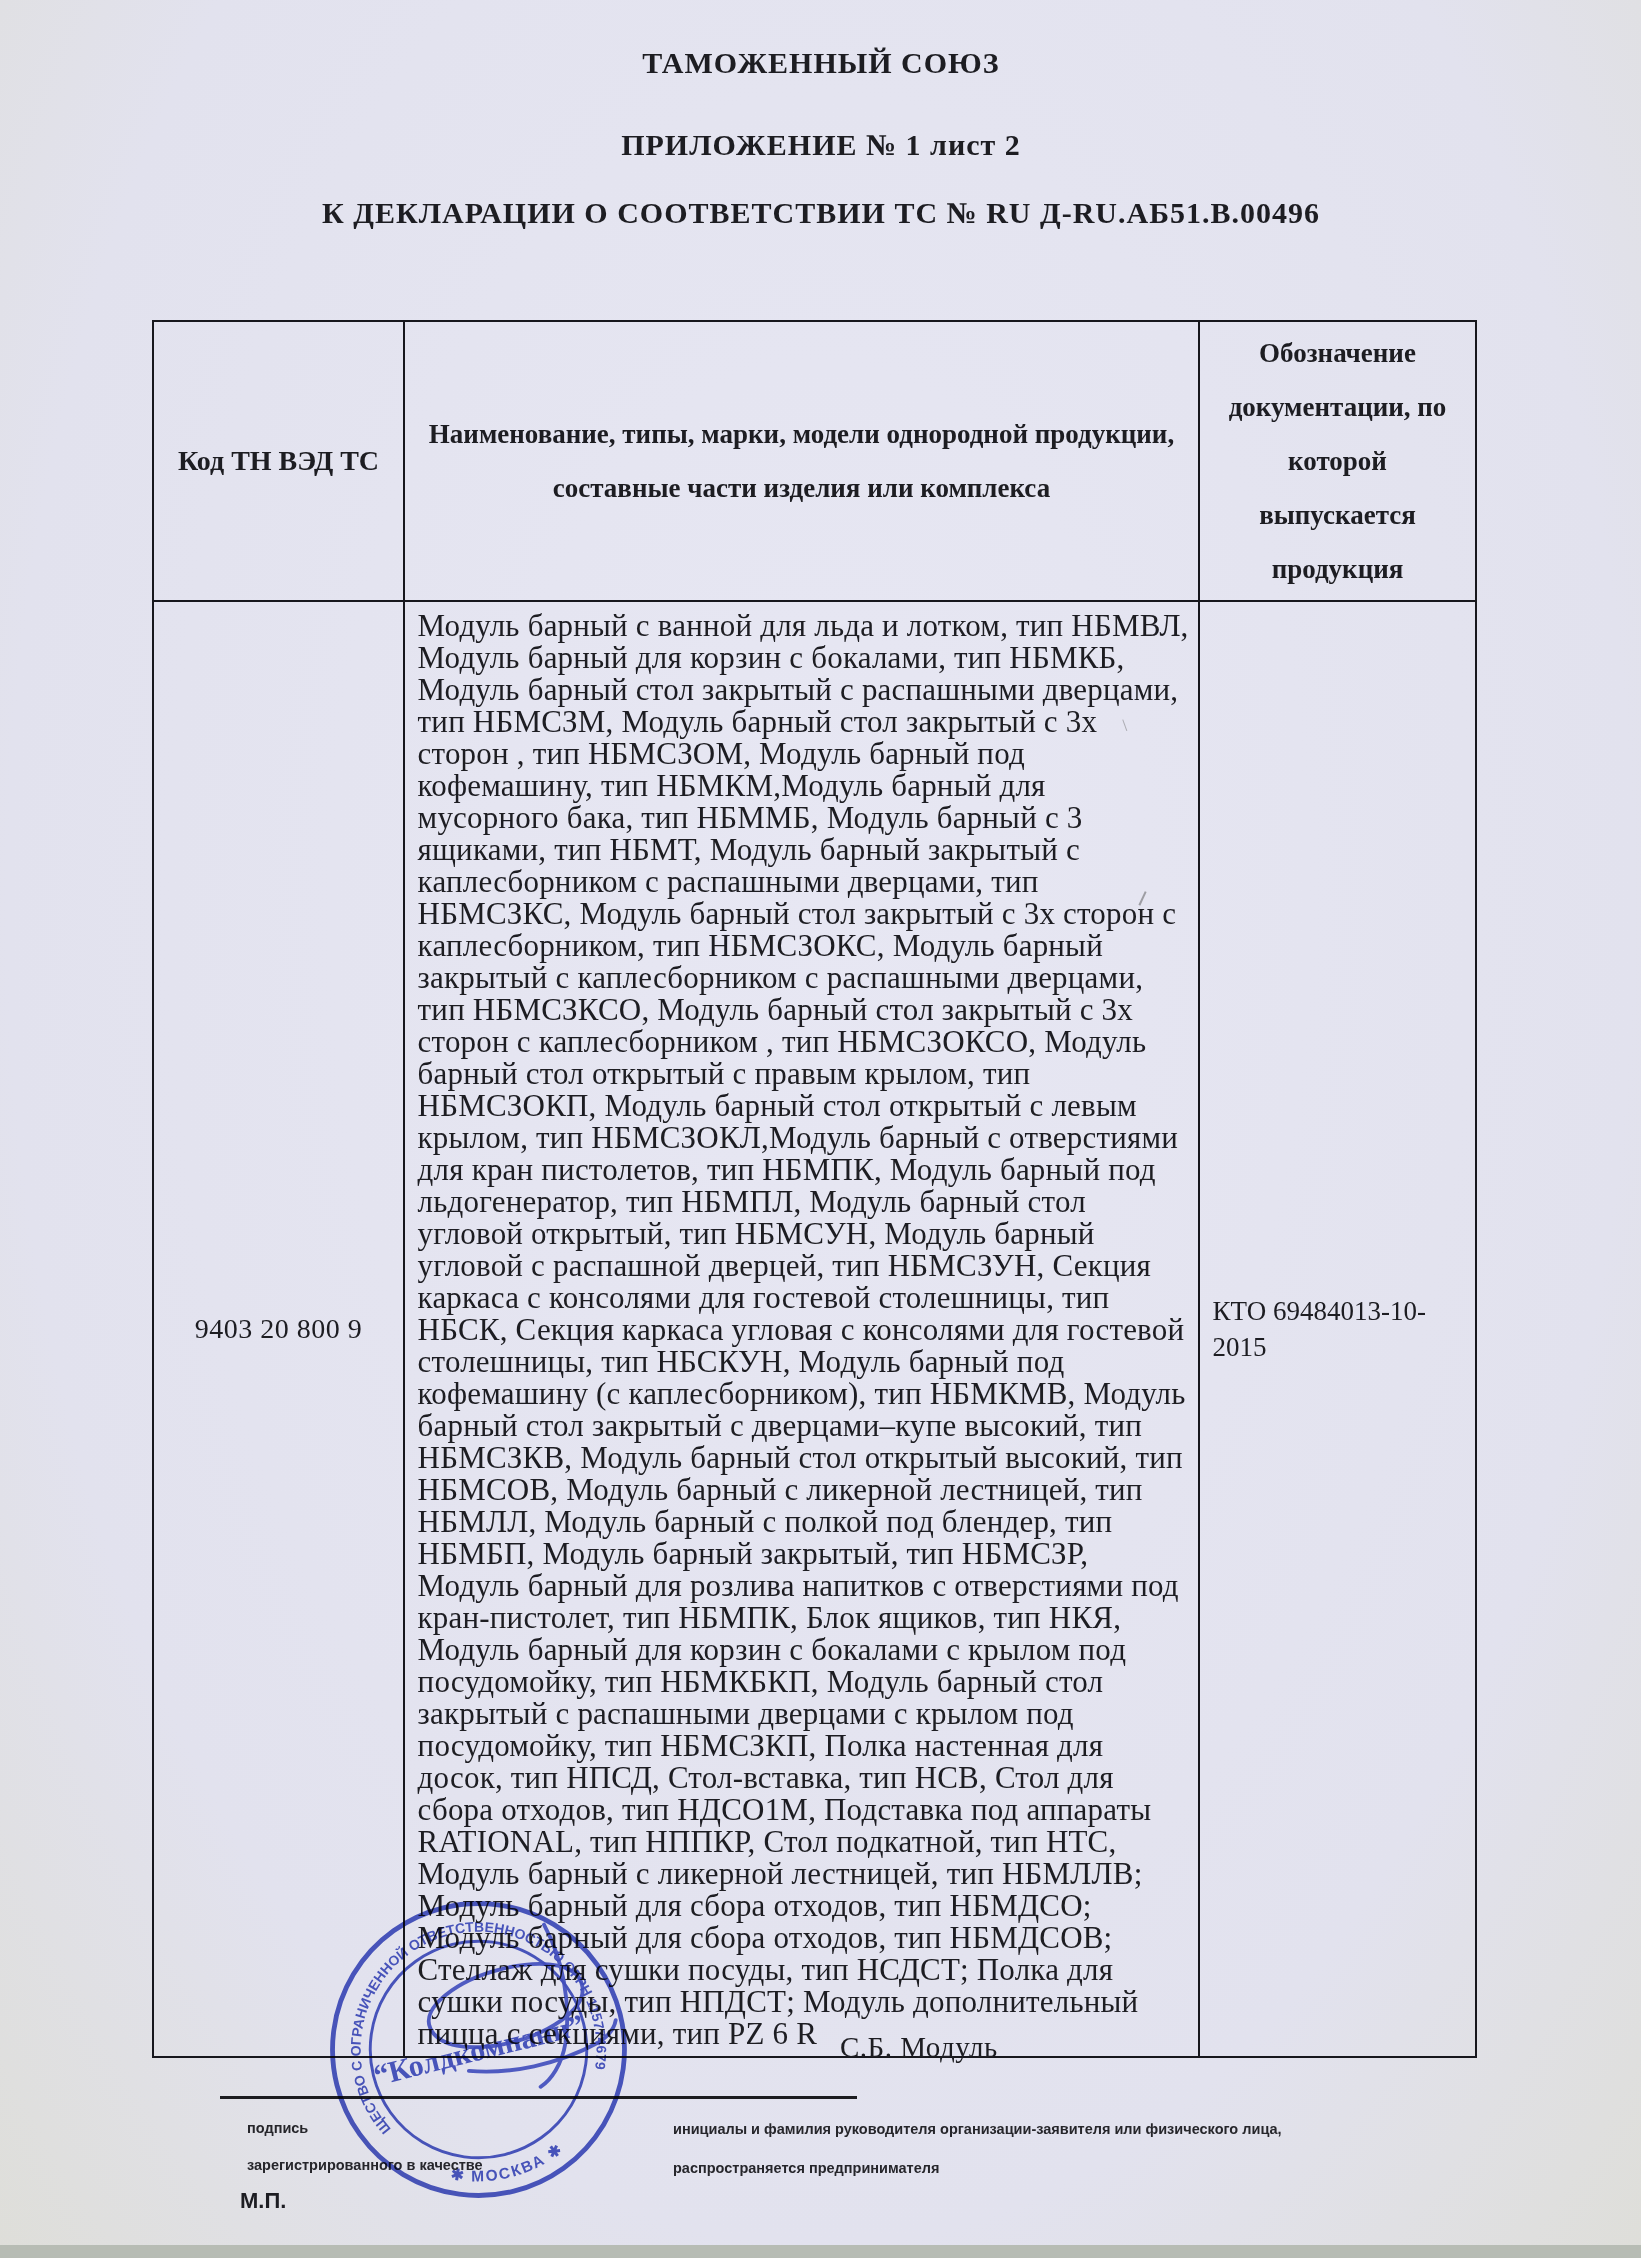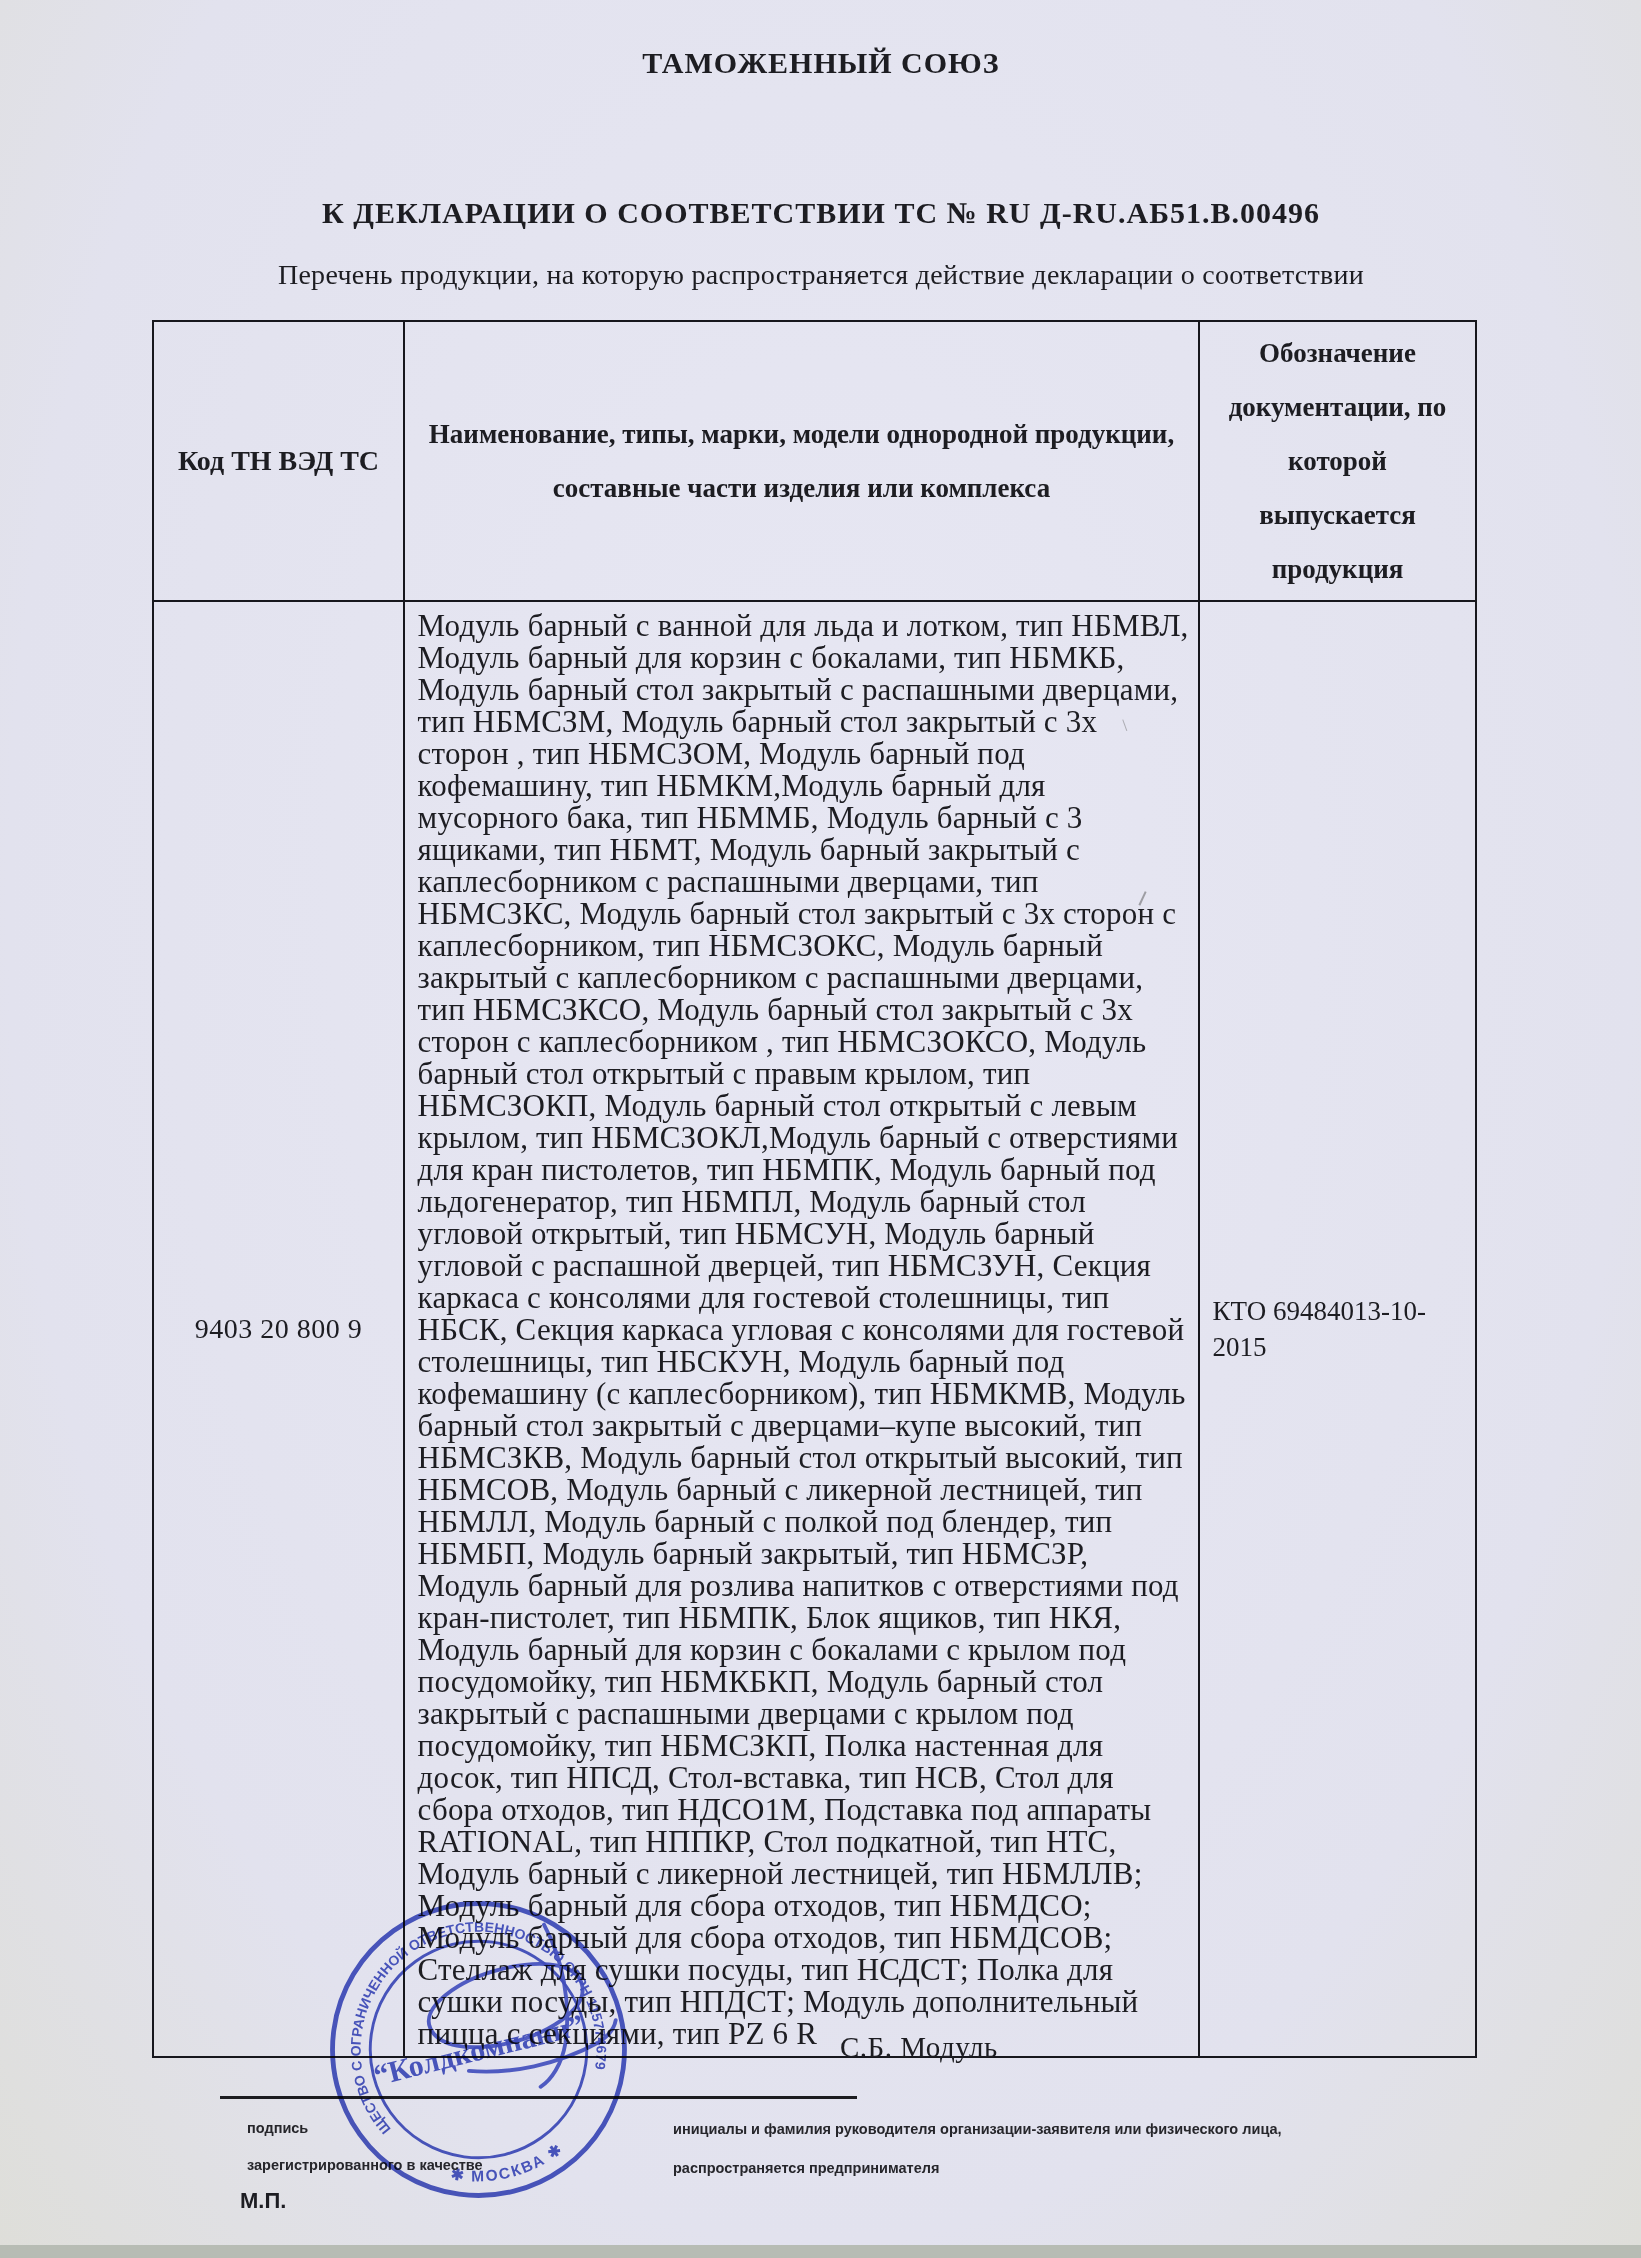--- a/index.html
+++ b/index.html
@@ -46,22 +46,22 @@
   .scan-strip{position:absolute;left:0;bottom:0;width:100%;height:12.6px;background:#b7bcb4;}
   .speck1{position:absolute;left:1141px;top:893px;width:9.7px;height:15.4px;border-left:2.9px solid #555;transform:rotate(25deg);opacity:.5;}
   .speck2{position:absolute;left:1124px;top:718px;width:7.7px;height:11.6px;border-left:1.9px solid #666;transform:rotate(-20deg);opacity:.45;}
 </style>
 </head>
 <body>
 
 <div class="page">
 
   <div class="title t1">ТАМОЖЕННЫЙ СОЮЗ</div>
+  <div class="title t2">ПРИЛОЖЕНИЕ № 1 лист 2</div>
   <div class="title t3">К ДЕКЛАРАЦИИ О СООТВЕТСТВИИ ТС № RU Д-RU.АБ51.В.00496</div>
-  <div class="subtitle">Перечень продукции, на которую распространяется действие декларации о соответствии</div>
 
   <table class="doc">
     <colgroup>
       <col style="width:251px">
         <col style="width:795px">
         <col style="width:277px">
     </colgroup>
     <thead>
       <tr>
         <th class="h-code">Код ТН ВЭД ТС</th>

